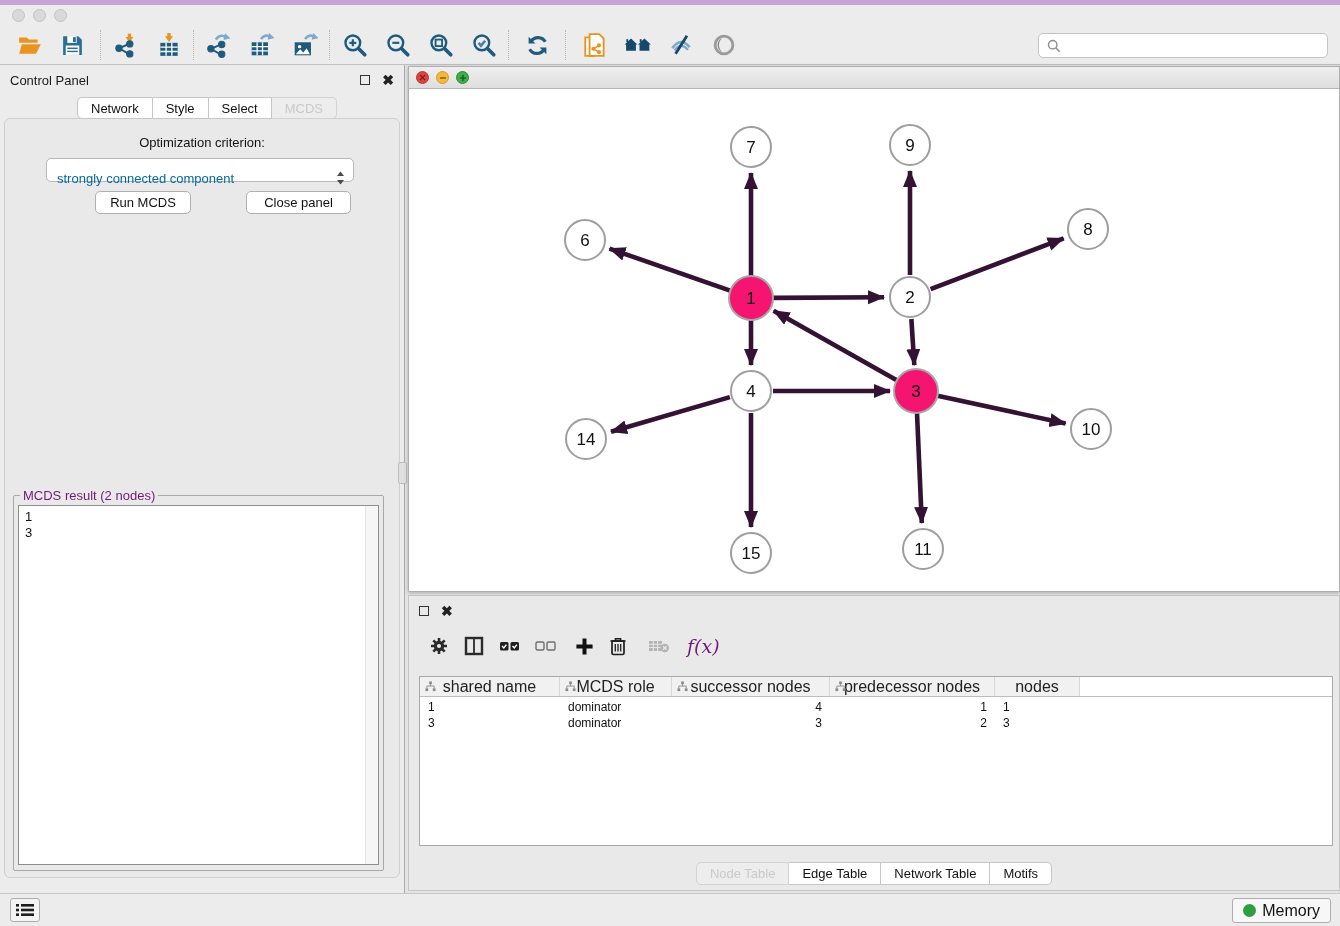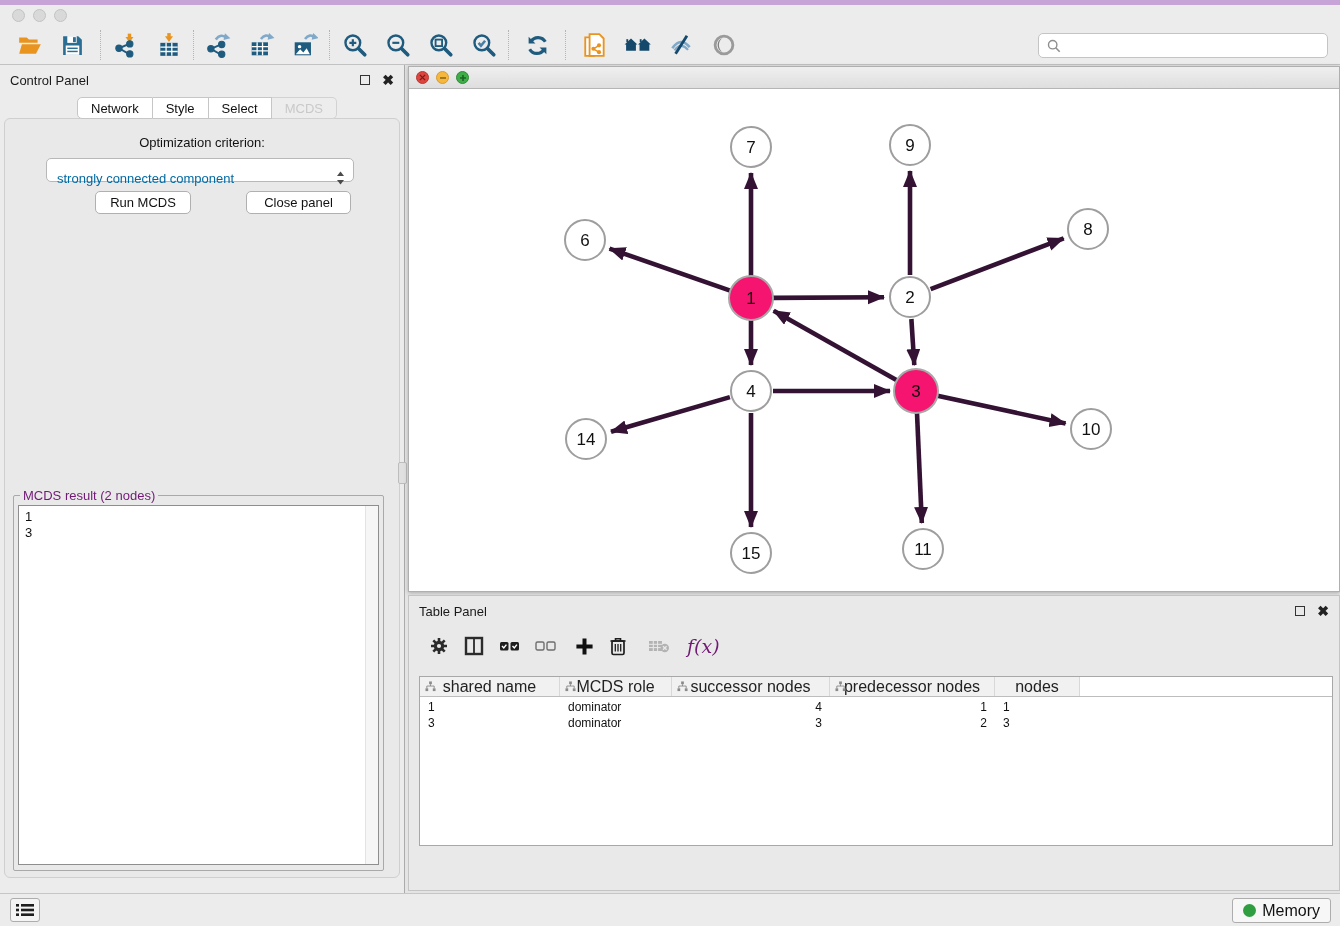--- a/index.html
+++ b/index.html
@@ -386,21 +386,20 @@
       </g>
       <g>
         <circle cx="514" cy="460" r="20" fill="#FFFFFF" stroke="#9E9E9E" stroke-width="2"></circle>
         <text x="514" y="466" text-anchor="middle" font-size="17" fill="#111" font-family="&quot;Liberation Sans&quot;, sans-serif">11</text>
       </g>
     </svg>
 </div>
 
 <div id="table-panel">
   <div class="panel-header">
-    <span class="panel-title">Table Panel</span>
     <span class="float-icon"></span>
     <span class="close-x">✖</span>
   </div>
   <div id="table-toolbar">
     <button class="t2btn">
       <svg width="20" height="20" viewBox="0 0 20 20">
           <g stroke="#2B2B2B" stroke-width="2.6">
             <path d="M10 2v16M2 10h16M4.3 4.3l11.4 11.4M15.7 4.3L4.3 15.7"></path>
           </g>
           <circle cx="10" cy="10" r="5.2" fill="#2B2B2B"></circle>
@@ -505,20 +504,26 @@
         </div>
         <div class="tr">
           <div class="td" style="width: 140px; text-align: left;">3</div>
           <div class="td" style="width: 112px; text-align: left;">dominator</div>
           <div class="td" style="width: 158px; text-align: right;">3</div>
           <div class="td" style="width: 165px; text-align: right;">2</div>
           <div class="td" style="width: 85px; text-align: left;">3</div>
         </div>
       </div>
   </div>
+  <div id="table-tabs" class="seg-group">
+      <div class="seg active">Node Table</div>
+      <div class="seg">Edge Table</div>
+      <div class="seg">Network Table</div>
+      <div class="seg">Motifs</div>
+    </div>
 </div>
 
 <div id="status-bar">
   <button id="task-history-button">
     <svg width="18" height="14" viewBox="0 0 18 14">
         <g fill="#1E1E1E">
           <rect x="0" y="1" width="3" height="2.6"></rect>
           <rect x="5" y="1" width="13" height="2.6"></rect>
           <rect x="0" y="5.7" width="3" height="2.6"></rect>
           <rect x="5" y="5.7" width="13" height="2.6"></rect>

